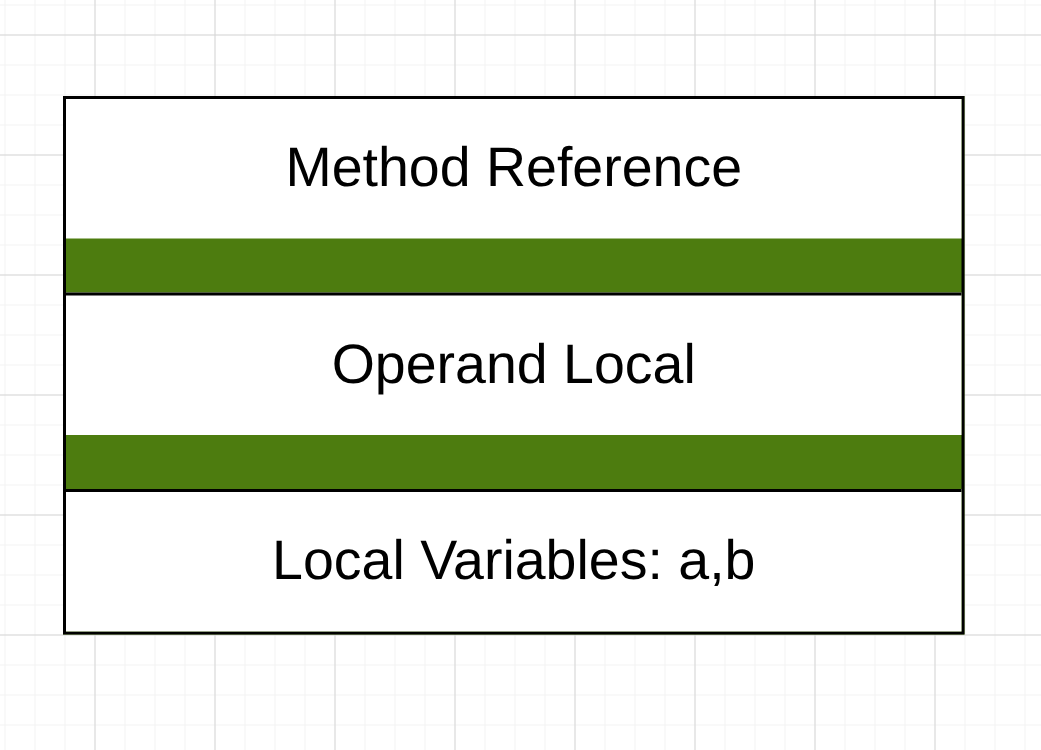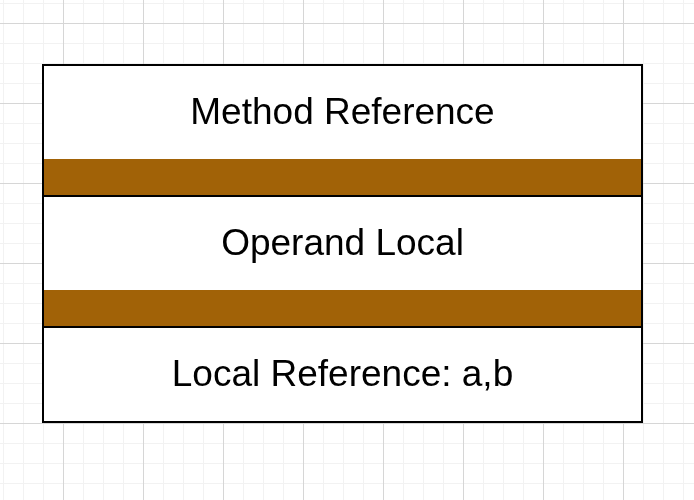--- a/index.html
+++ b/index.html
@@ -46,21 +46,21 @@
 
   
   #frame-shape {
     position: absolute;
     left: 42px;
     top: 64px;
     width: 601px;
     height: 359px;
     box-sizing: border-box;
     border: 2px solid #000000;
-    background: #a16207;
+    background: #4d7c0f;
     display: flex;
     flex-direction: column;
     gap: 36px;
   }
 
   .frame-cell {
     flex: 1 1 0;
     display: flex;
     align-items: center;
     justify-content: center;
@@ -94,18 +94,18 @@
 
     <div class="frame-cell">
       <span class="cell-label">Method Reference</span>
     </div>
 
     <div class="frame-cell">
       <span class="cell-label">Operand Local</span>
     </div>
 
     <div class="frame-cell">
-      <span class="cell-label">Local Reference: a,b</span>
+      <span class="cell-label">Local Variables: a,b</span>
     </div>
 
   </div>
 
 </div>
 
 </body></html>

